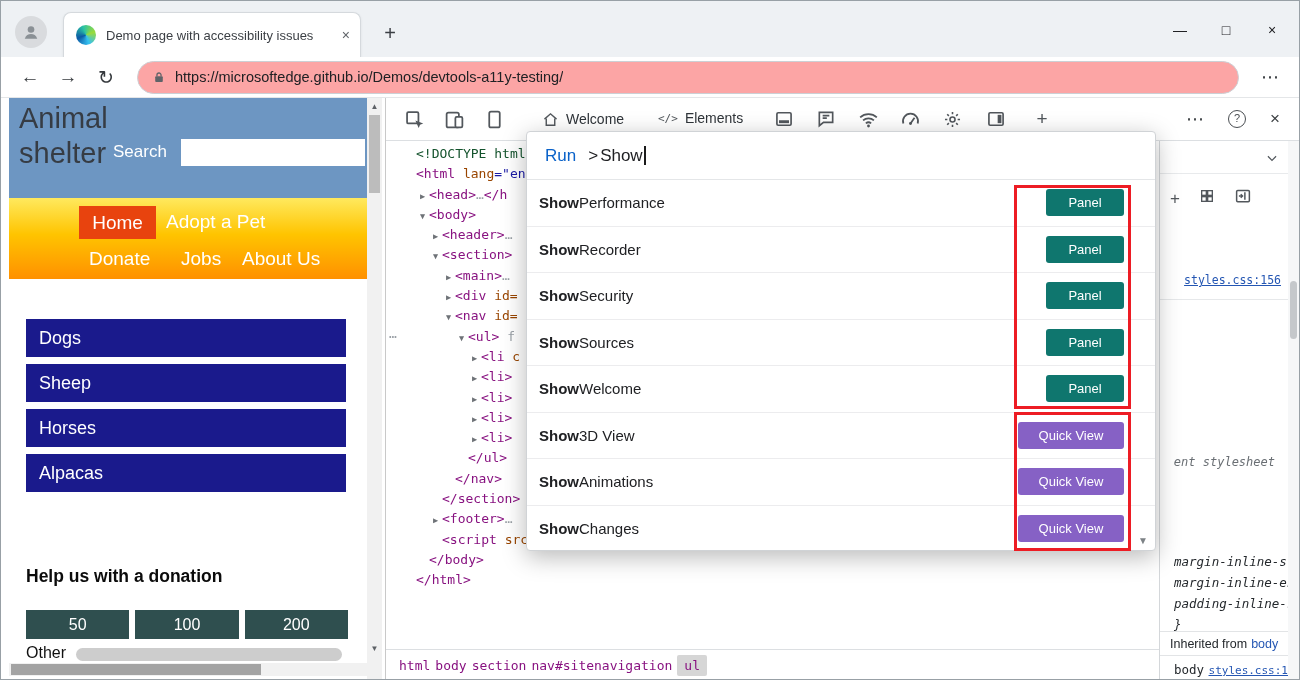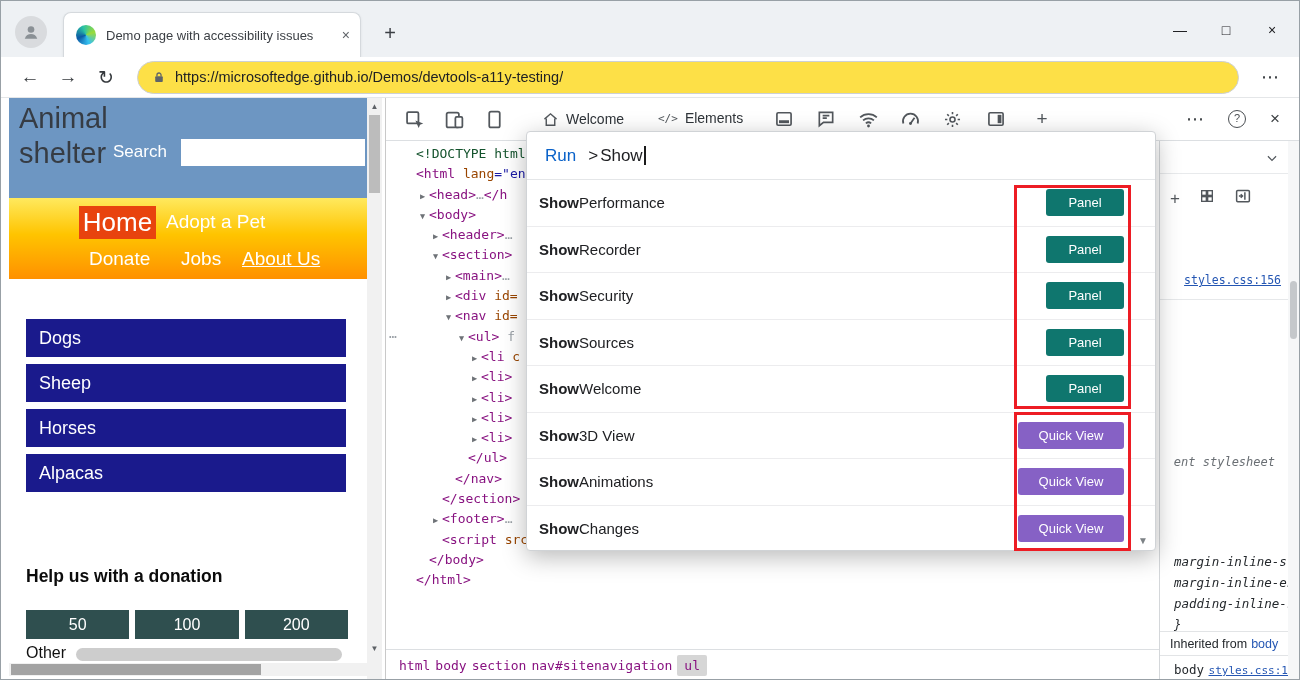--- a/index.html
+++ b/index.html
@@ -15,36 +15,36 @@
   .tab-title { margin-left:10px; font-size:13px; color:#3b3f44; white-space:nowrap; overflow:hidden; text-overflow:ellipsis; max-width:224px; }
   .tab-close { margin-left:auto; font-size:14px; color:#5f6368; }
   .newtab { position:absolute; left:376px; top:19px; width:26px; height:26px; text-align:center; line-height:26px; font-size:20px; color:#3b3f44; }
   .win-controls { position:absolute; right:4px; top:14px; display:flex; }
   .win-controls span { width:46px; height:30px; text-align:center; line-height:30px; font-size:14px; color:#202124; }
 
   
   .navbar { position:absolute; left:0; top:56px; right:0; height:41px; background:#fff; border-bottom:1px solid #e4e6e8; display:flex; align-items:center; }
   .nav-btn { width:38px; text-align:center; font-size:19px; color:#35393d; flex:none; }
   .nav-btn.first { margin-left:10px; }
-  .urlbar { flex:1; height:33px; margin:0 12px; border:1px solid #ccd0d5; border-radius:17px; background:#fde047; display:flex; align-items:center; padding:0 14px; min-width:0; }
+  .urlbar { flex:1; height:33px; margin:0 12px; border:1px solid #ccd0d5; border-radius:17px; background:#fca5a5; display:flex; align-items:center; padding:0 14px; min-width:0; }
   .url-text { margin-left:9px; font-size:14.5px; color:#202124; white-space:nowrap; overflow:hidden; }
   .navbar .more { margin-right:10px; font-size:18px; }
 
   
   .page { position:absolute; left:8px; top:97px; width:358px; height:583px; background:#fff; overflow:hidden; }
   .page-header { position:absolute; left:0; top:0; width:358px; height:100px; background:#6d96c2; }
   .site-title { position:absolute; left:10px; top:3px; width:114px; font-size:29px; line-height:35px; color:#363c44; }
   .search-label { position:absolute; left:104px; top:44px; font-size:17px; color:#fff; }
   .search-input { position:absolute; left:172px; top:41px; width:184px; height:27px; border:none; outline:none; background:#fff; font-size:15px; padding:0 6px; }
   .page-nav { position:absolute; left:0; top:100px; width:358px; height:81px; background:linear-gradient(#ffe95e,#ffc400 45%,#ff9000); }
-  .nav-home { position:absolute; left:70px; top:8px; width:77px; height:33px; background:#e8430e; color:#fff; font-size:26px; text-align:center; line-height:33px; }
+  .nav-home { position:absolute; left:70px; top:8px; width:77px; height:33px; background:#e8430e; color:#fff; font-size:19px; text-align:center; line-height:33px; }
   .nav-adopt { position:absolute; left:157px; top:13px; font-size:19px; color:#fff; }
   .nav-donate { position:absolute; left:80px; top:50px; font-size:19px; color:#fff; }
   .nav-jobs { position:absolute; left:172px; top:50px; font-size:19px; color:#fff; }
-  .nav-about { position:absolute; left:233px; top:50px; font-size:19px; color:#fff;text-decoration:underline; }
+  .nav-about { position:absolute; left:233px; top:50px; font-size:19px; color:#fff; }
   .cat-list { position:absolute; left:17px; top:221px; width:320px; }
   .cat { height:38px; margin-bottom:7px; background:#1a1a8c; color:#fff; font-size:18px; line-height:38px; padding-left:13px; }
   .donate-h { position:absolute; left:17px; top:468px; font-size:17.5px; font-weight:bold; color:#0b0b0b; }
   .donate-row { position:absolute; left:17px; top:512px; width:322px; display:flex; gap:6px; }
   .donate-btn { flex:1; height:29px; background:#2f4f4f; color:#fff; font-size:16px; text-align:center; line-height:29px; }
   .other { position:absolute; left:17px; top:546px; font-size:16px; color:#111; }
   .other-slider { position:absolute; left:67px; top:550px; width:266px; height:13px; background:#cdcdcd; border-radius:7px; }
   .page-hscroll { position:absolute; left:0; top:565px; width:358px; height:13px; background:#f1f1f1; }
   .page-hscroll .thumb { position:absolute; left:2px; top:1px; width:250px; height:11px; background:#a3a3a3; }
   .page-vscroll { position:absolute; left:366px; top:97px; width:15px; height:583px; background:#f1f1f1; }

